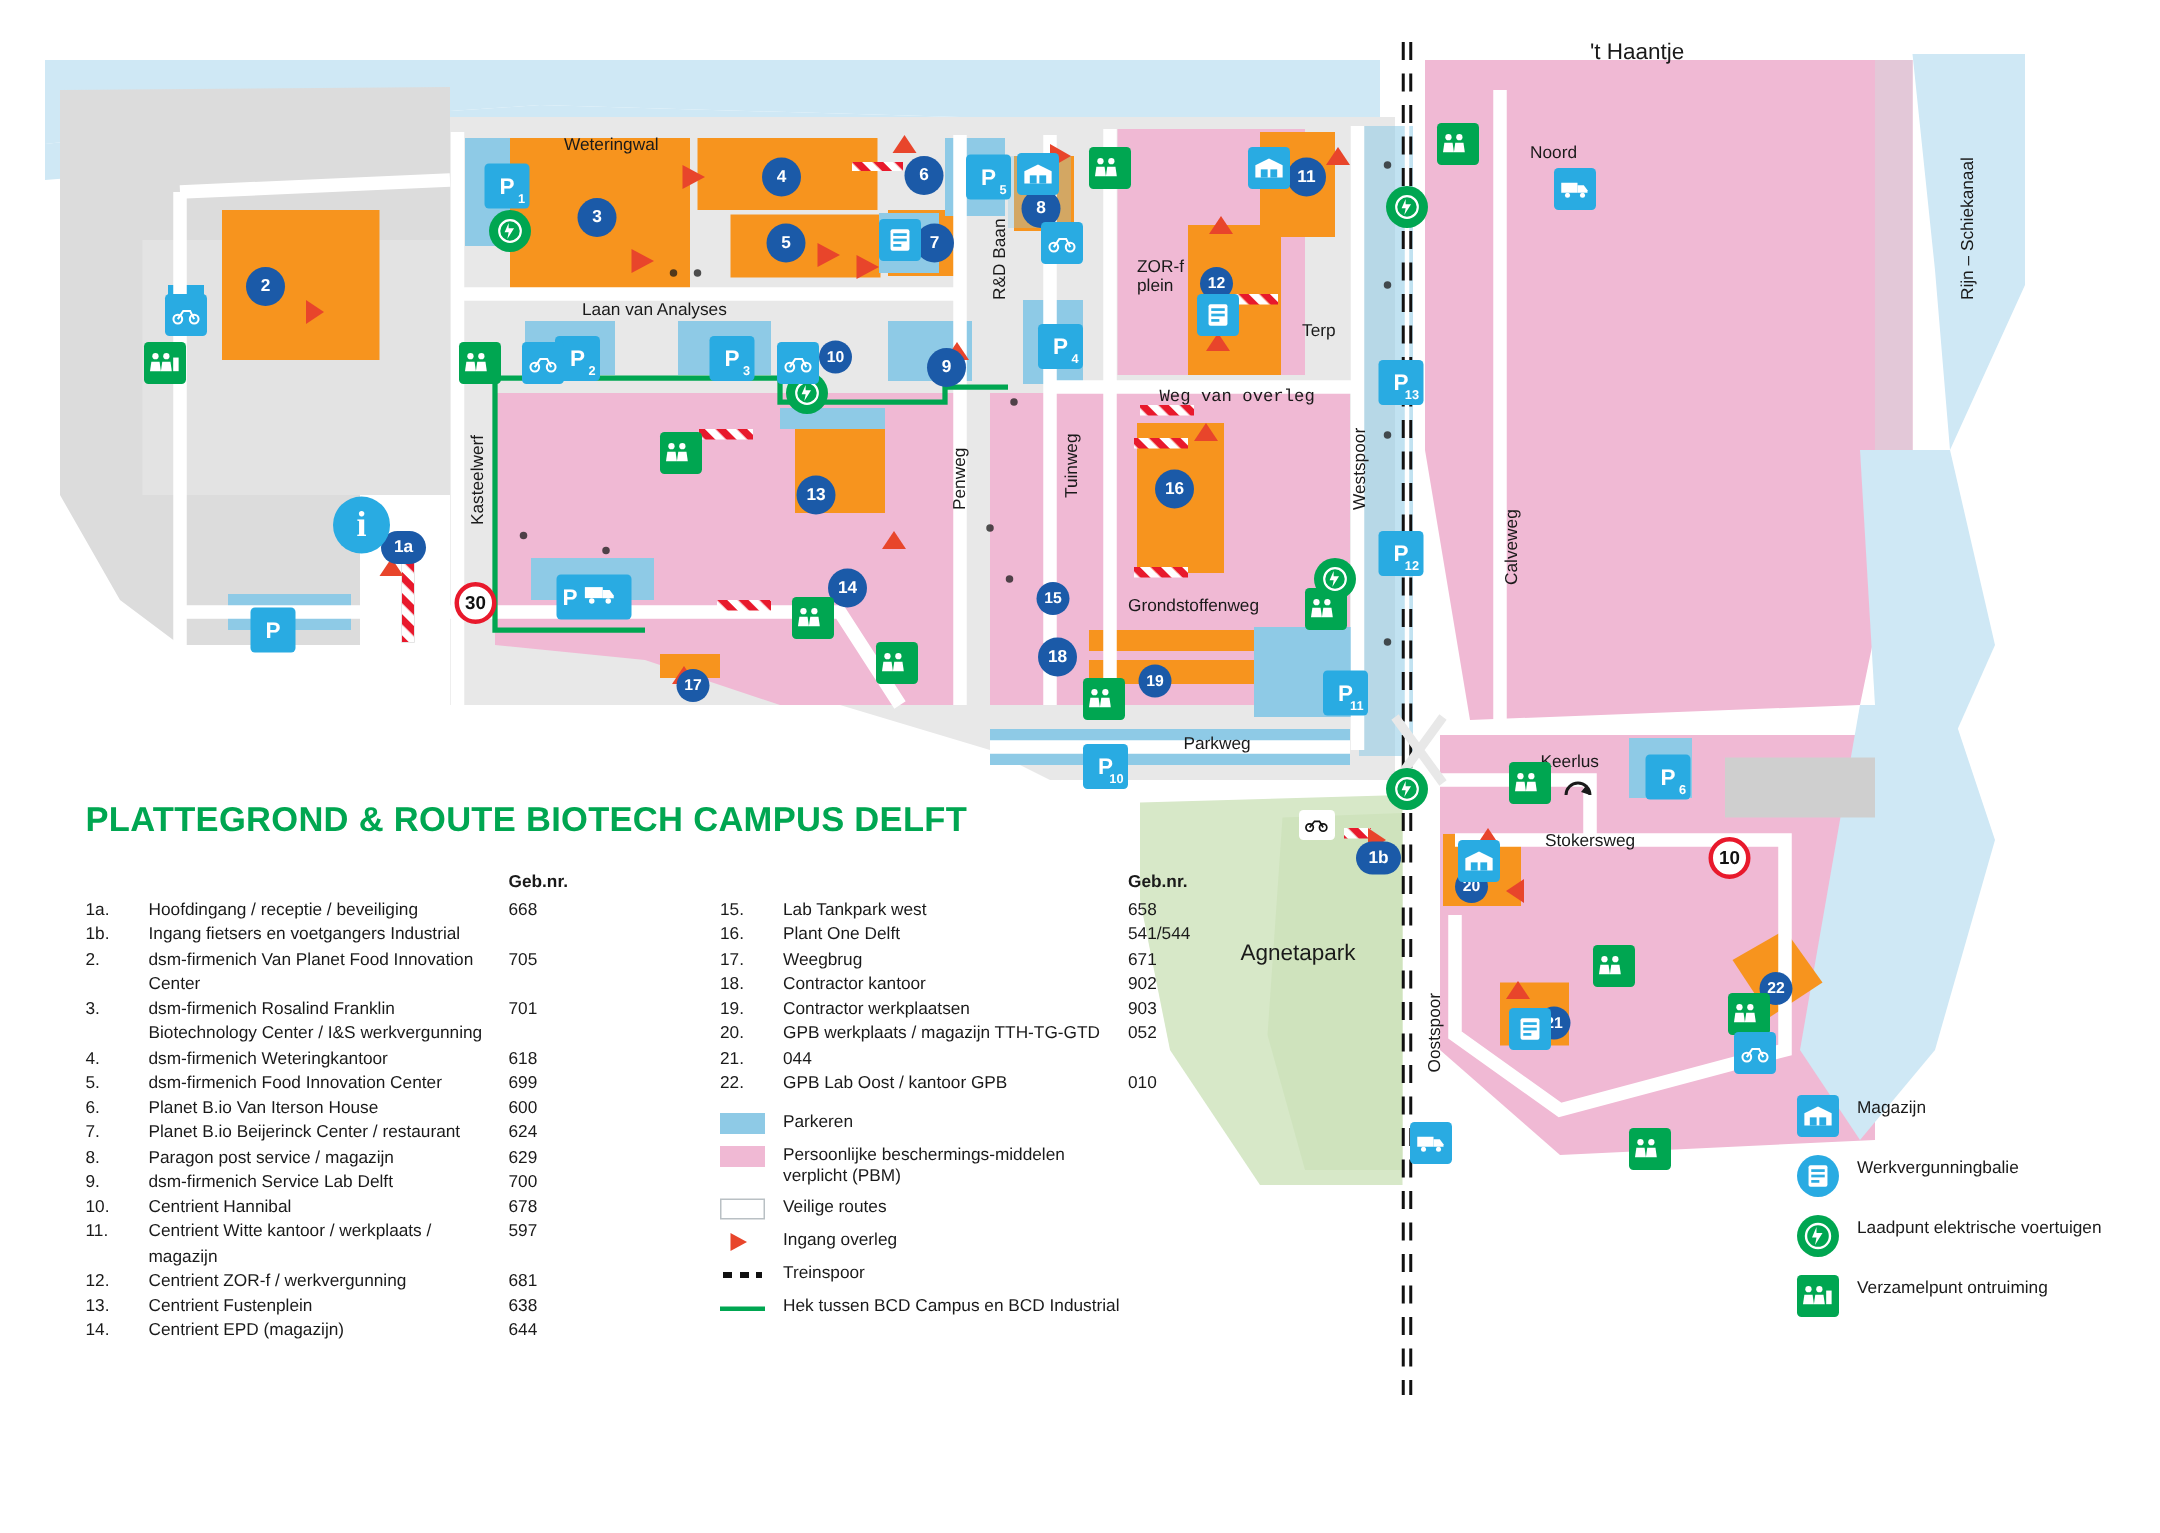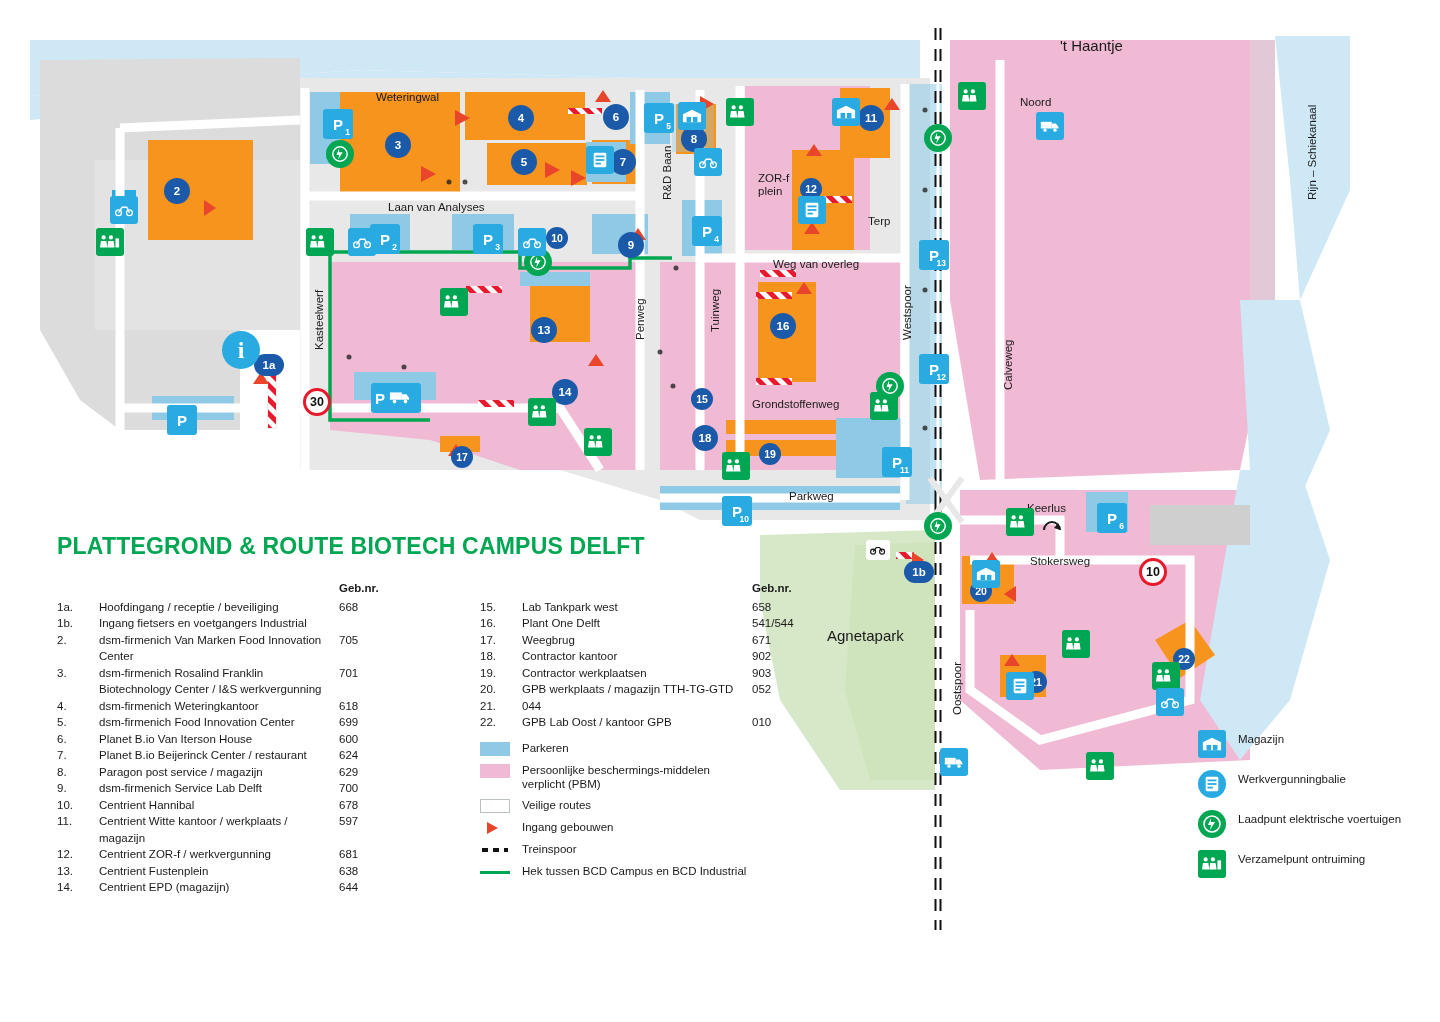--- a/index.html
+++ b/index.html
@@ -252,30 +252,30 @@
           <circle cx="925" cy="110" r="2.5"></circle>
         <circle cx="925" cy="190" r="2.5"></circle>
           <circle cx="925" cy="290" r="2.5"></circle>
         <circle cx="925" cy="428" r="2.5"></circle>
           <circle cx="879" cy="546" r="2.5"></circle>
       </g>
     </g>
   </svg>
 
   <div>
-    <div class="mlabel big" style="left:1060px;top:37px;">'t Haantje</div>
+    <div class="mlabel big" style="left:1060px;top:26px;">'t Haantje</div>
     <div class="mlabel" style="left:1020px;top:96px;">Noord</div>
     <div class="mlabel rot" style="left:1306px;top:200px;transform:rotate(-90deg);">Rijn – Schiekanaal</div>
     <div class="mlabel" style="left:376px;top:91px;">Weteringwal</div>
     <div class="mlabel" style="left:388px;top:201px;">Laan van Analyses</div>
     <div class="mlabel rot" style="left:313px;top:350px;transform:rotate(-90deg);">Kasteelwerf</div>
     <div class="mlabel rot" style="left:661px;top:200px;transform:rotate(-90deg);">R&amp;D Baan</div>
     <div class="mlabel" style="left:758px;top:172px;width:46px;white-space:normal;line-height:13px;"><span>ZOR-f plein</span></div>
     <div class="mlabel" style="left:868px;top:215px;">Terp</div>
-    <div class="mlabel" style="left:773px;top:258px;">Weg van overleg</div>
+    <div class="mlabel" style="left:773px;top:258px;font-family:Liberation Mono, monospace;">Weg van overleg</div>
     <div class="mlabel rot" style="left:634px;top:340px;transform:rotate(-90deg);">Penweg</div>
     <div class="mlabel rot" style="left:709px;top:332px;transform:rotate(-90deg);">Tuinweg</div>
     <div class="mlabel rot" style="left:901px;top:340px;transform:rotate(-90deg);">Westspoor</div>
     <div class="mlabel" style="left:752px;top:398px;">Grondstoffenweg</div>
     <div class="mlabel" style="left:789px;top:490px;">Parkweg</div>
     <div class="mlabel rot" style="left:1002px;top:390px;transform:rotate(-90deg);">Calveweg</div>
     <div class="mlabel" style="left:1027px;top:502px;">Keerlus</div>
     <div class="mlabel" style="left:1030px;top:555px;">Stokersweg</div>
     <div class="mlabel rot" style="left:951px;top:715px;transform:rotate(-90deg);">Oostspoor</div>
     <div class="mlabel big" style="left:827px;top:627px;">Agnetapark</div>
@@ -755,21 +755,21 @@
       <div class="txt">Hoofdingang / receptie / beveiliging</div>
       <div class="geb">668</div>
     </div>
     <div class="row">
       <div class="num">1b.</div>
       <div class="txt">Ingang fietsers en voetgangers Industrial</div>
       <div class="geb"></div>
     </div>
     <div class="row">
       <div class="num">2.</div>
-      <div class="txt">dsm-firmenich Van Marken Food Innovation Center</div>
+      <div class="txt">dsm-firmenich Van Planet Food Innovation Center</div>
       <div class="geb">705</div>
     </div>
     <div class="row">
       <div class="num">3.</div>
       <div class="txt">dsm-firmenich Rosalind Franklin Biotechnology Center / I&amp;S werkvergunning</div>
       <div class="geb">701</div>
     </div>
     <div class="row">
       <div class="num">4.</div>
       <div class="txt">dsm-firmenich Weteringkantoor</div>
@@ -882,21 +882,21 @@
       <div class="keyrow">
         <span class="sw pbm"></span>
         <span style="max-width:230px;">Persoonlijke beschermings-middelen verplicht (PBM)</span>
       </div>
       <div class="keyrow">
         <span class="sw route"></span>
         <span>Veilige routes</span>
       </div>
       <div class="keyrow">
         <span class="sw ingang"></span>
-        <span>Ingang gebouwen</span>
+        <span>Ingang overleg</span>
       </div>
       <div class="keyrow">
         <span class="sw trein"></span>
         <span>Treinspoor</span>
       </div>
       <div class="keyrow">
         <span class="sw hek"></span>
         <span style="max-width:230px;">Hek tussen BCD Campus en BCD Industrial</span>
       </div>
     </div>

